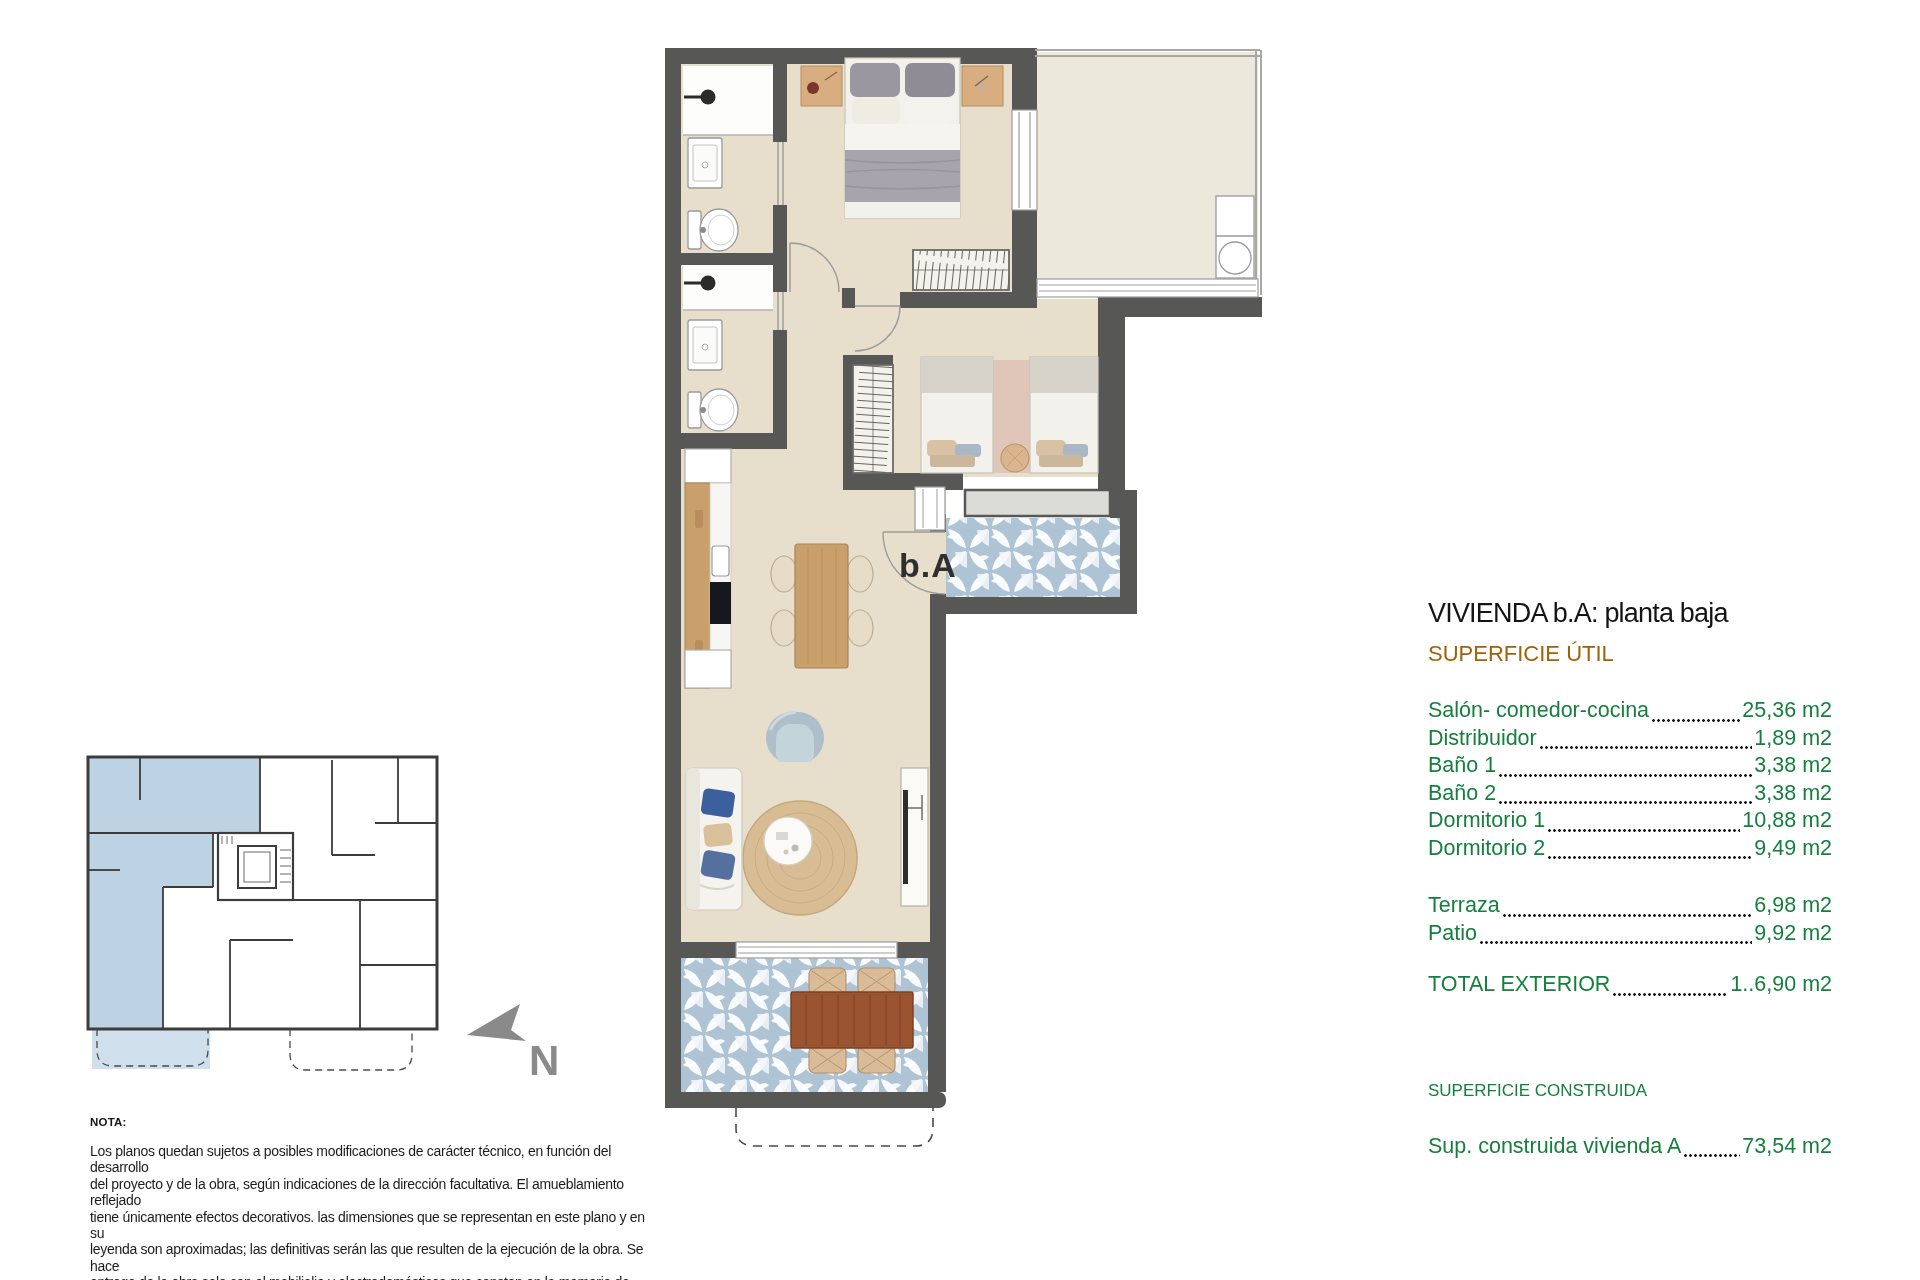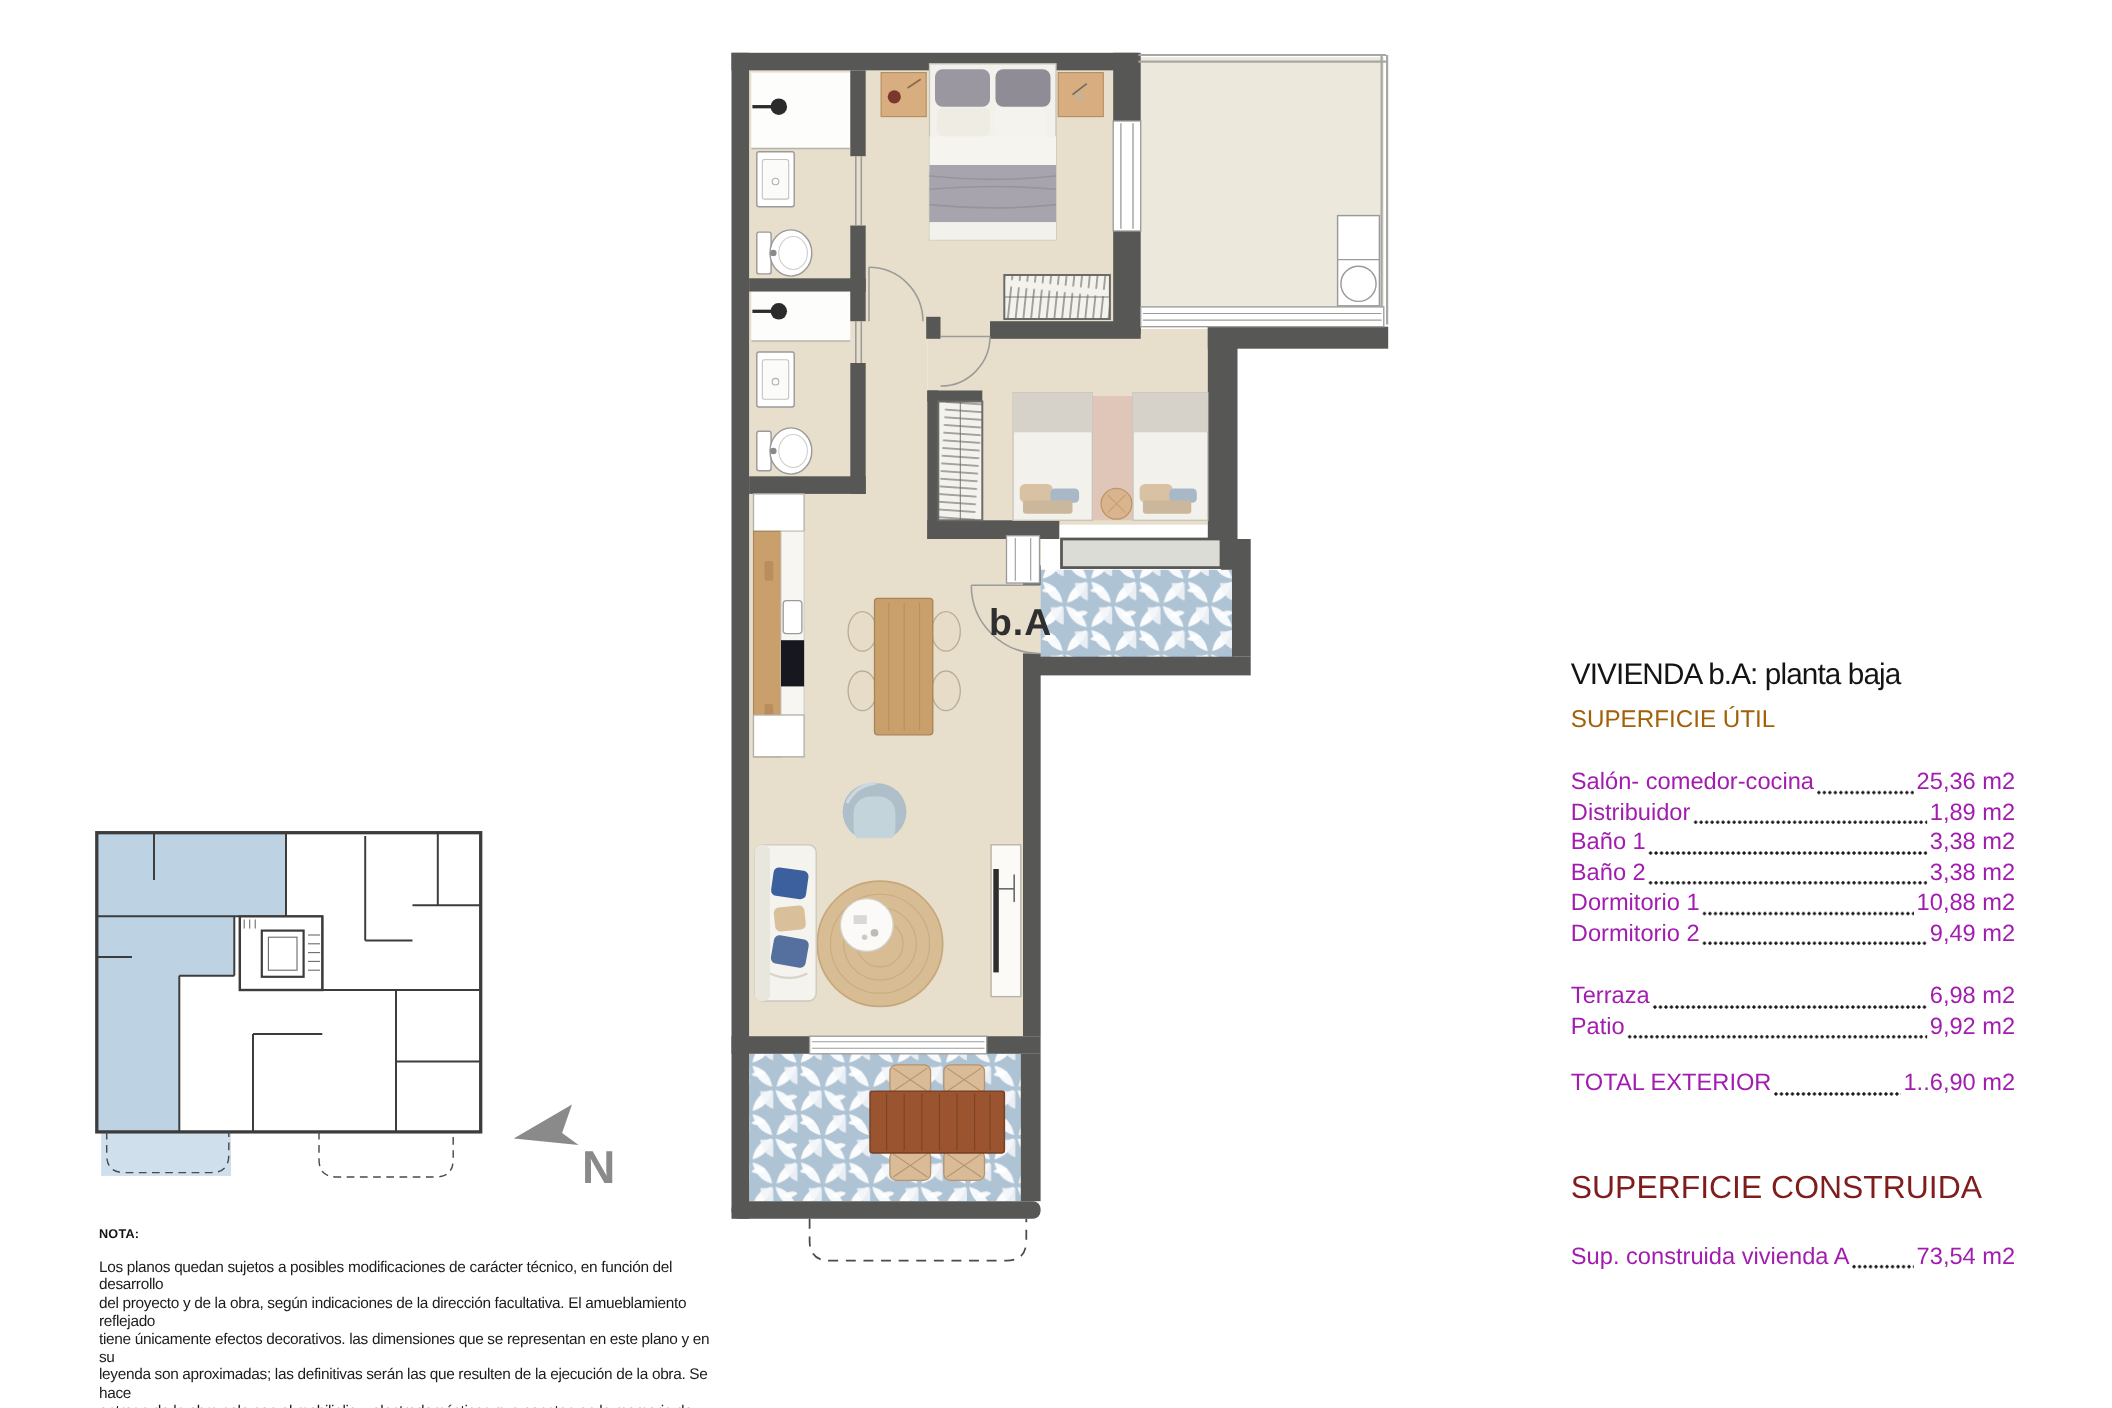--- a/index.html
+++ b/index.html
@@ -5,30 +5,30 @@
   html,body{margin:0;padding:0;background:#ffffff;}
   body{width:1920px;height:1280px;position:relative;overflow:hidden;
        font-family:"Liberation Sans", sans-serif;color:#1a1a1a;}
   .plan-svg{position:absolute;left:0;top:0;width:1920px;height:1280px;}
 
   
   .panel{position:absolute;left:1428px;top:590px;width:404px;}
   .panel .title{font-size:27px;line-height:46px;letter-spacing:-0.8px;color:#141414;white-space:nowrap;}
   .panel .subtitle{font-size:22px;margin-top:5px;color:#a16207;}
   .rows{margin-top:30px;}
-  .srow{display:flex;align-items:flex-end;font-size:21.5px;line-height:27.5px;color:#a21caf;}
+  .srow{display:flex;align-items:flex-end;font-size:21.5px;line-height:27.5px;color:#15803d;}
   .srow .lbl{white-space:nowrap;}
   .srow .val{white-space:nowrap;}
   .srow .dots{flex:1;height:20px;margin:0 2px;
       background-image:radial-gradient(circle,#161616 1.25px,transparent 1.5px);
       background-size:5px 5px;background-repeat:repeat-x;background-position:left bottom 2px;}
   .mt-total{margin-top:22px;}
   .mt-ext{margin-top:30px;}
   .mt-totext{margin-top:24px;}
-  .heading2{font-size:29px;margin-top:65px;color:#7f1d1d;}
+  .heading2{font-size:17px;margin-top:82px;color:#15803d;}
   .mt-constr{margin-top:32px;}
 
   
   .note{position:absolute;left:90px;top:1116px;width:560px;}
   .note .nh{font-size:11.5px;font-weight:bold;letter-spacing:0.2px;color:#141414;}
   .note .nb{font-size:14px;line-height:16.4px;letter-spacing:-0.3px;margin-top:15px;
             color:#1c1c1c;white-space:pre-line;}
 </style>
 </head>
 <body>

